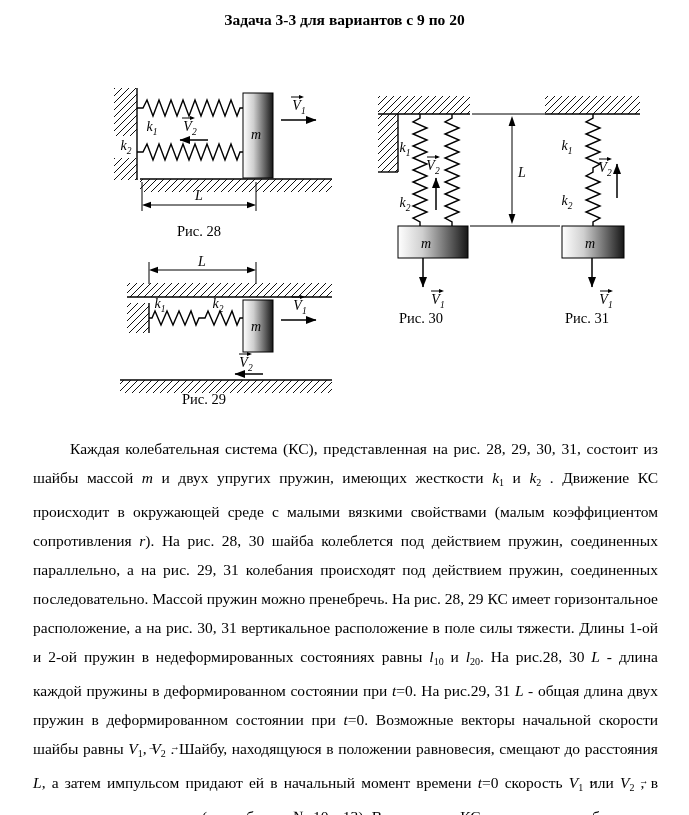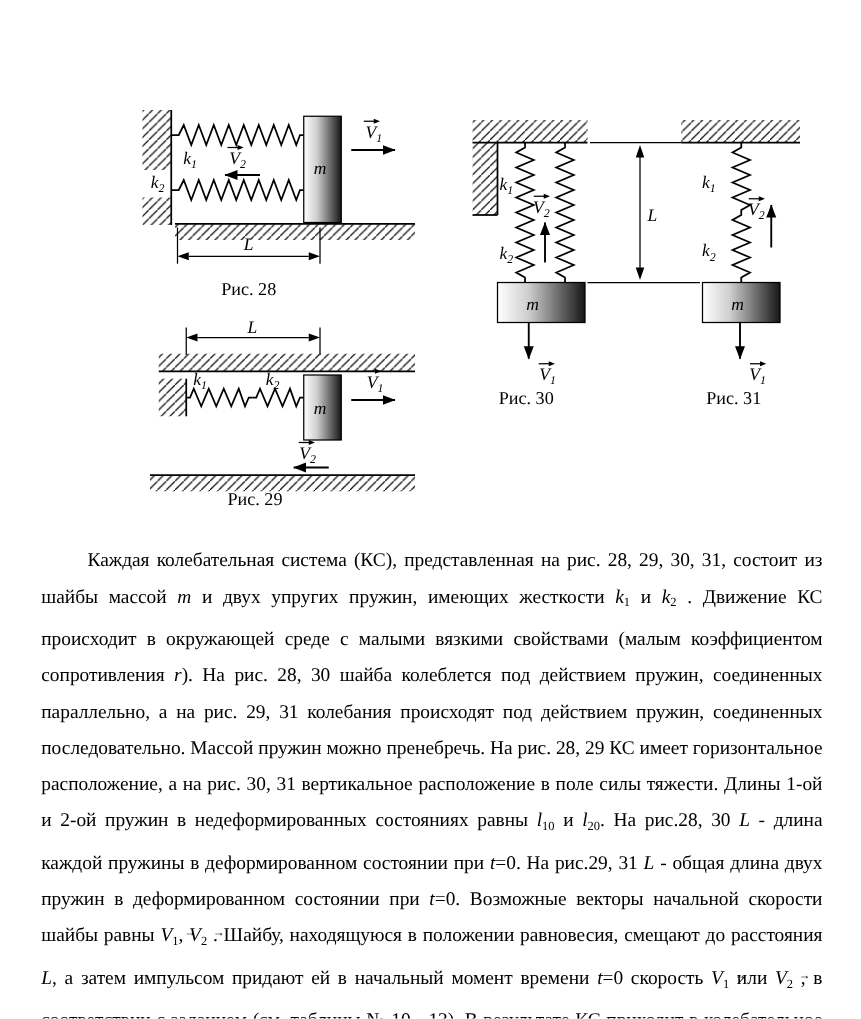--- a/index.html
+++ b/index.html
@@ -26,20 +26,21 @@
   .vh{stroke:#000;stroke-width:1;}
   .hatch{fill:url(#ht);stroke:none;}
   .massrect{stroke:#000;stroke-width:1;}
   .tri{fill:#000;stroke:none;}
 </style>
 </head>
 <body>
 
 <div class="page">
 
+  <div class="title">Задача 3-3 для вариантов с 9 по 20</div>
 
   <svg class="figures" width="689" height="430" viewBox="0 0 689 430">
     <defs>
       <pattern id="ht" patternUnits="userSpaceOnUse" width="7" height="7">
         <path d="M-1,8 L8,-1" stroke="#111" stroke-width="1"></path>
       </pattern>
       <linearGradient id="gmh" x1="0" y1="0" x2="1" y2="0">
         <stop offset="0" stop-color="#ffffff"></stop>
         <stop offset="0.35" stop-color="#cfcfcf"></stop>
         <stop offset="1" stop-color="#161616"></stop>

